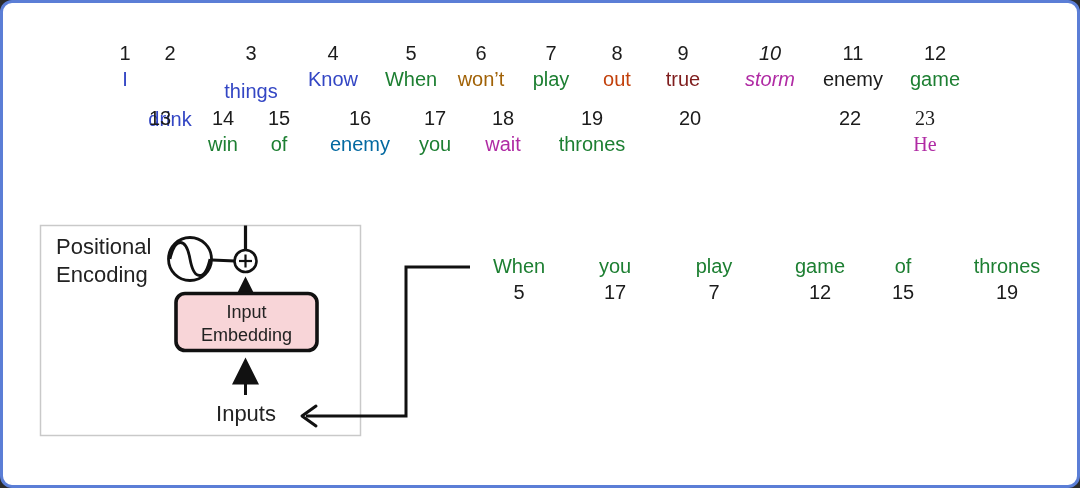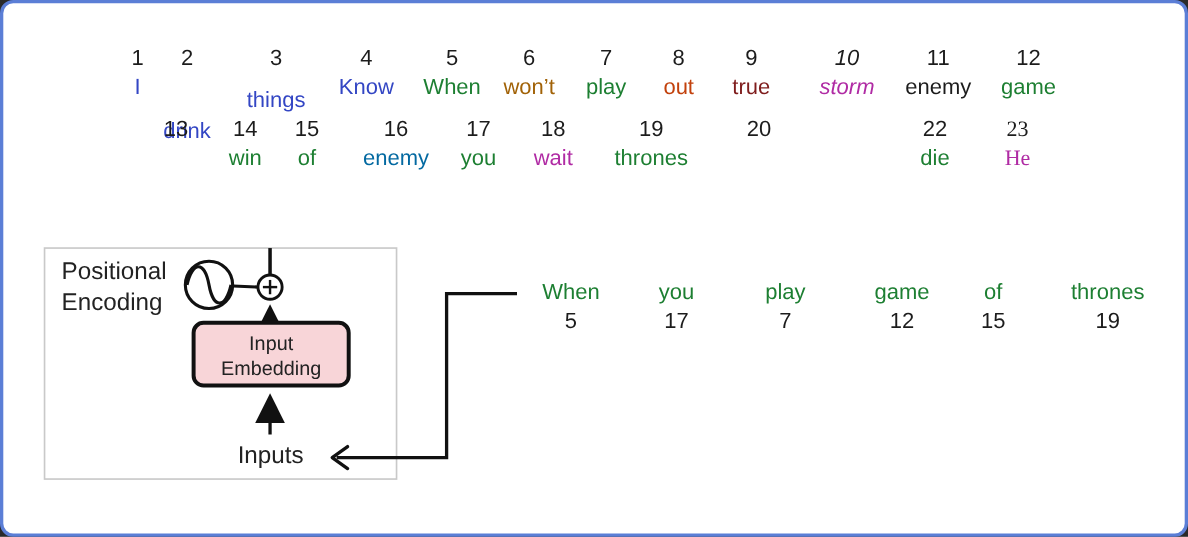--- a/index.html
+++ b/index.html
@@ -116,21 +116,20 @@
         <div class="num">19</div>
         <div class="word" style="color: rgb(29, 127, 50);">thrones</div>
       </div>
       <div class="token" style="left: 632px; top: 101px;">
         <div class="num">20</div>
       </div>
       <div class="token" style="left: 719px; top: 101px;">
       </div>
       <div class="token" style="left: 792px; top: 101px;">
         <div class="num">22</div>
-        <div class="word" style="color: rgb(29, 127, 50);">die</div>
       </div>
       <div class="token" style="left: 867px; top: 101px; font-family: Liberation Serif, serif;">
         <div class="num">23</div>
         <div class="word" style="color: rgb(176, 43, 164);">He</div>
       </div>
     </div>
 
   <div id="example-row">
       <div class="token example-token" style="left: 461px; top: 251px;">
         <div class="word" style="color: rgb(29, 127, 50);">When</div>

